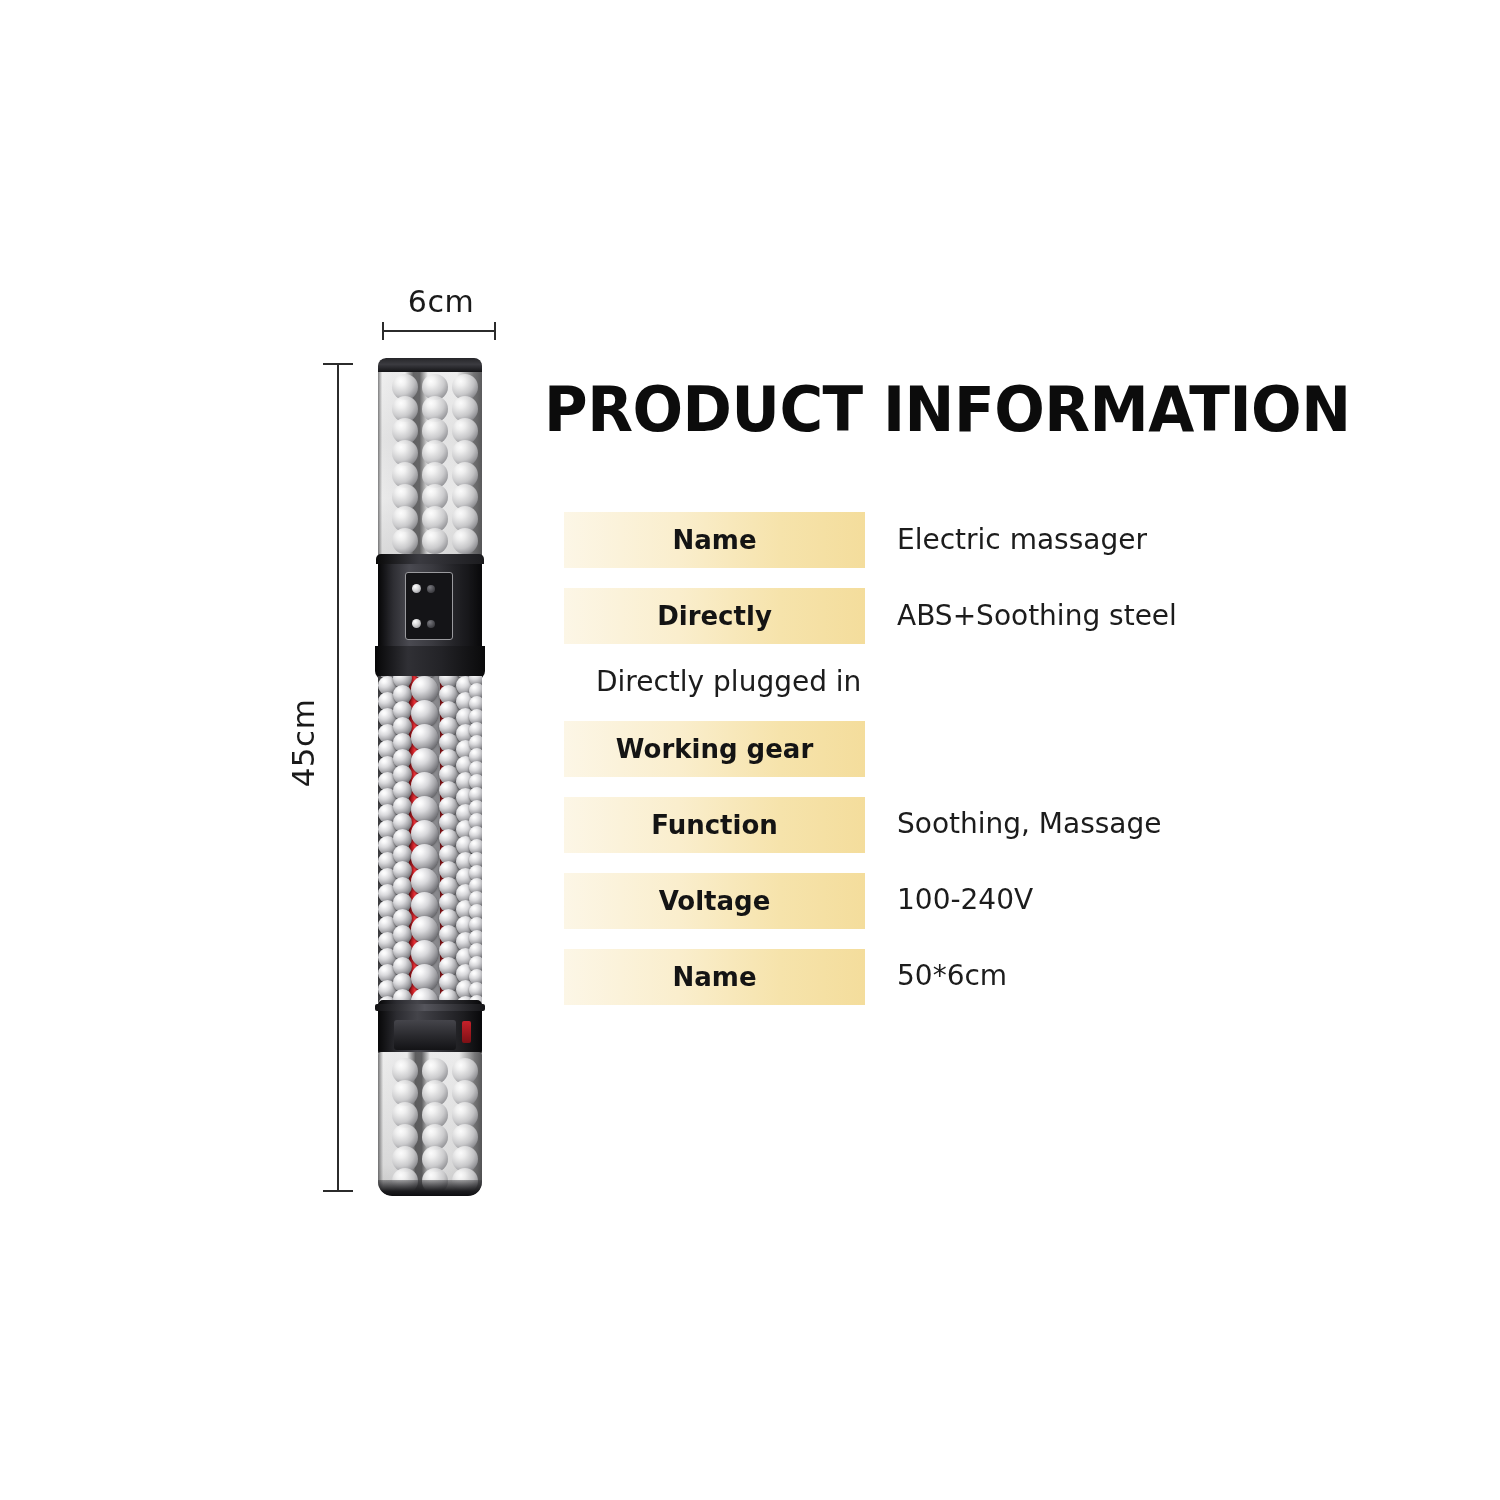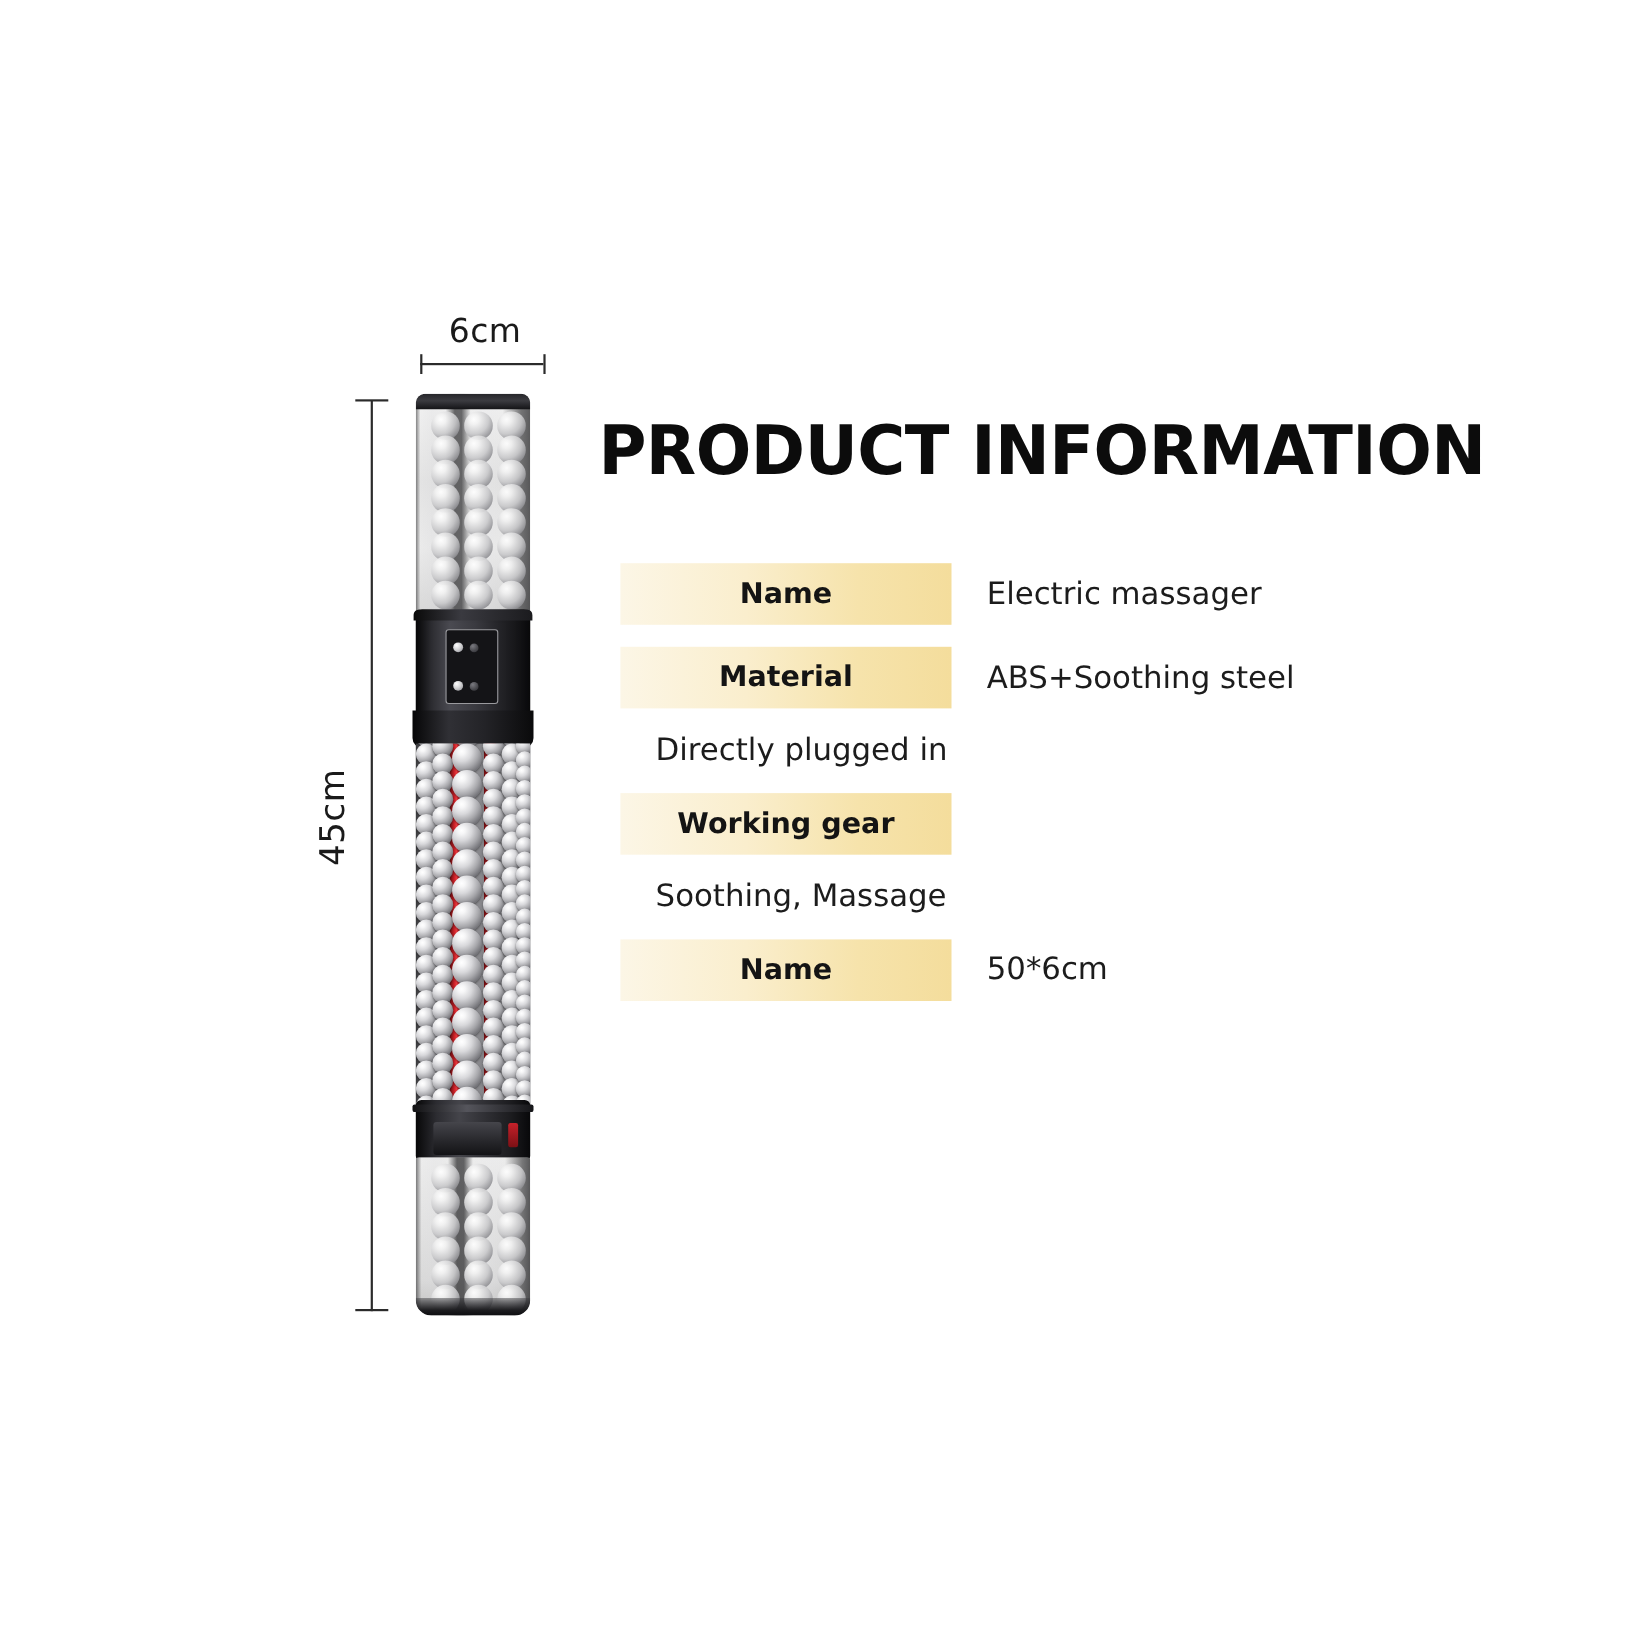--- a/index.html
+++ b/index.html
@@ -581,34 +581,43 @@
 
     <div id="spec-table">
         <div class="spec-row">
           <div class="spec-label-chip">
             <span class="spec-label-text">Name</span>
           </div>
           <div class="spec-value">Electric massager</div>
         </div>
         <div class="spec-row">
           <div class="spec-label-chip">
-            <span class="spec-label-text">Material</span>
+            <span class="spec-label-text">Directly</span>
           </div>
           <div class="spec-value">ABS+Soothing steel</div>
         </div>
         <div class="spec-row">
           <div class="spec-value">Directly plugged in</div>
         </div>
         <div class="spec-row two-line">
           <div class="spec-label-chip">
             <span class="spec-label-text">Working gear</span>
           </div>
         </div>
         <div class="spec-row">
+          <div class="spec-label-chip">
+            <span class="spec-label-text">Function</span>
+          </div>
           <div class="spec-value">Soothing, Massage</div>
+        </div>
+        <div class="spec-row">
+          <div class="spec-label-chip">
+            <span class="spec-label-text">Voltage</span>
+          </div>
+          <div class="spec-value">100-240V</div>
         </div>
         <div class="spec-row">
           <div class="spec-label-chip">
             <span class="spec-label-text">Name</span>
           </div>
           <div class="spec-value">50*6cm</div>
         </div>
       </div>
 
   </div>

